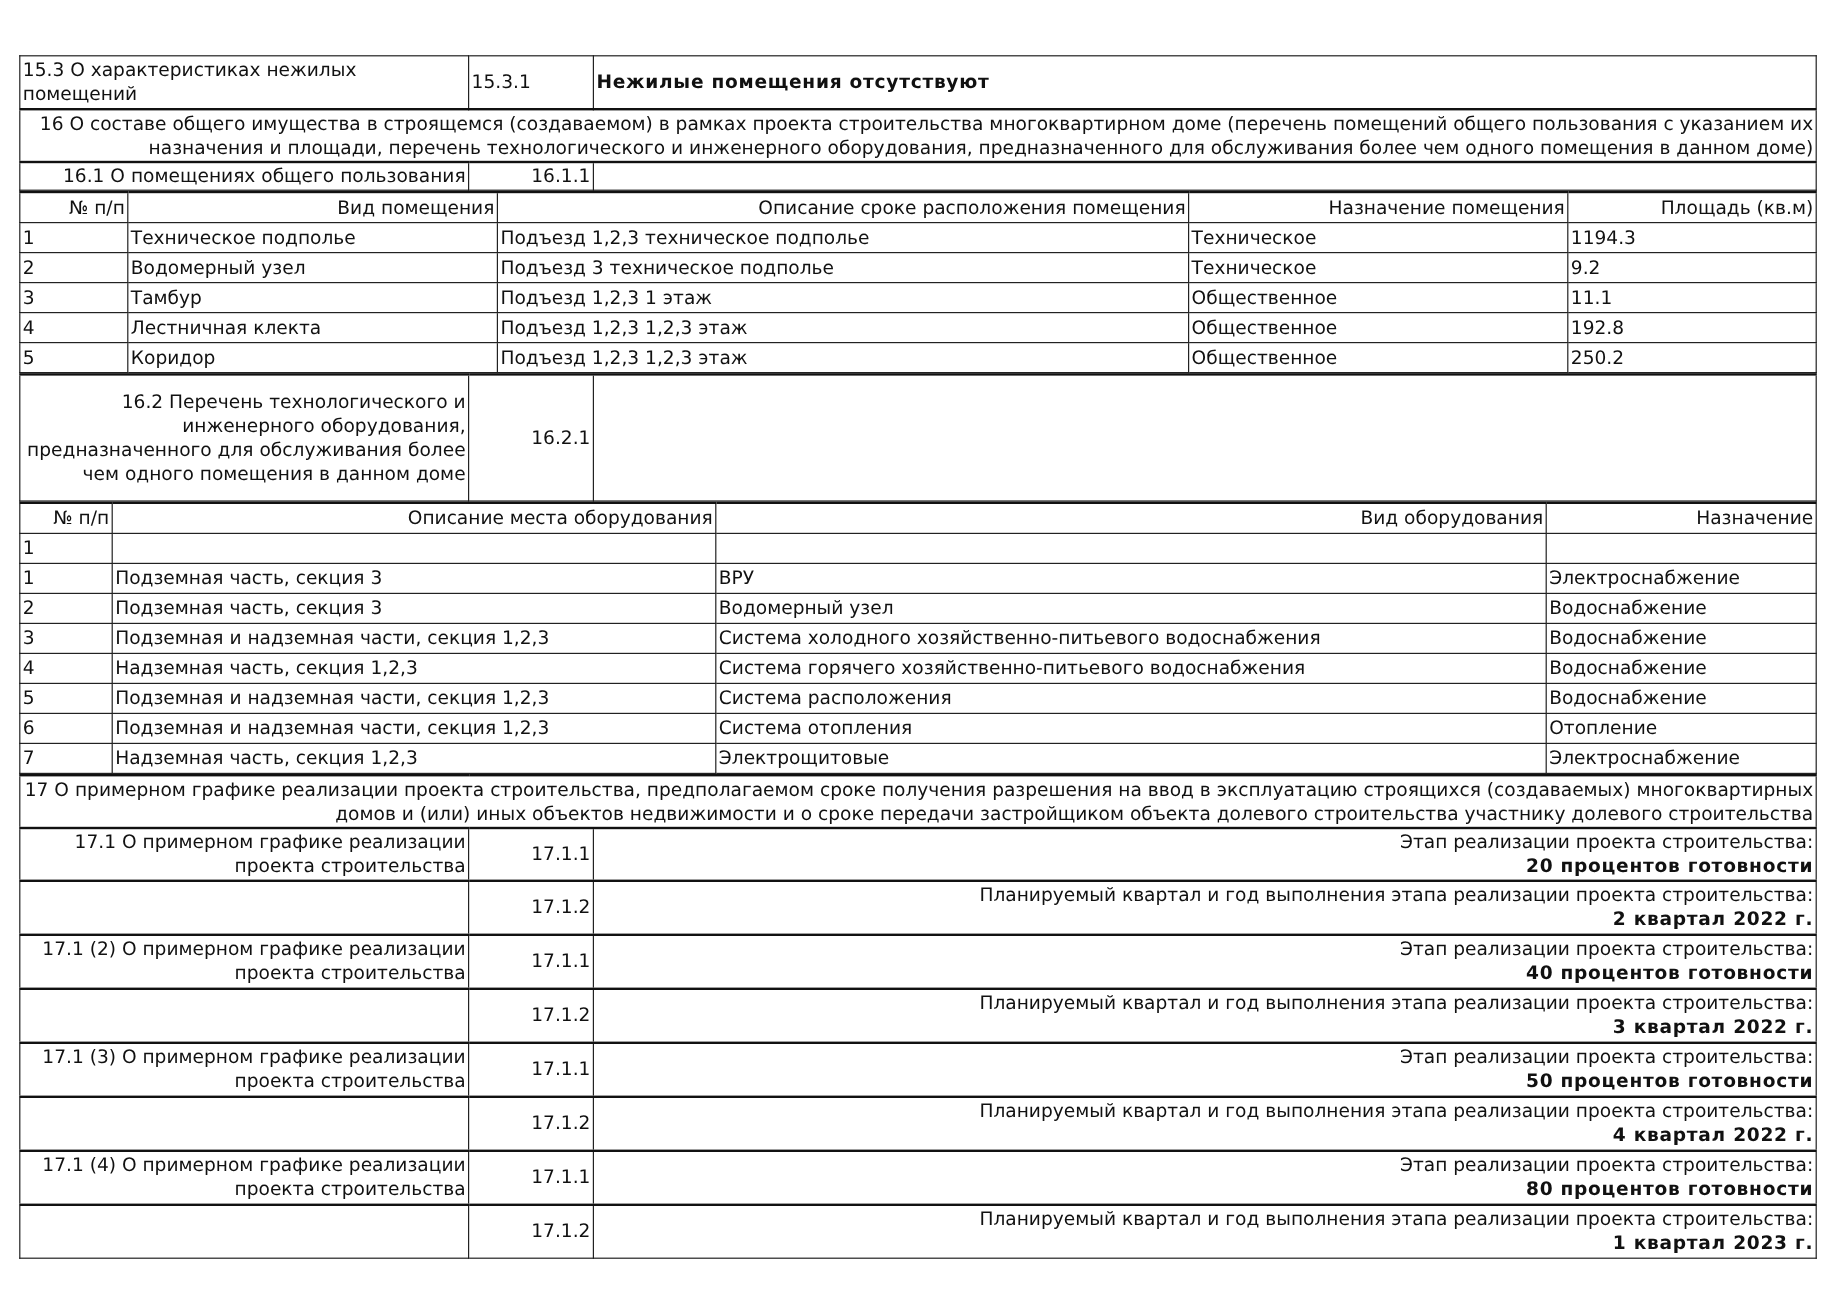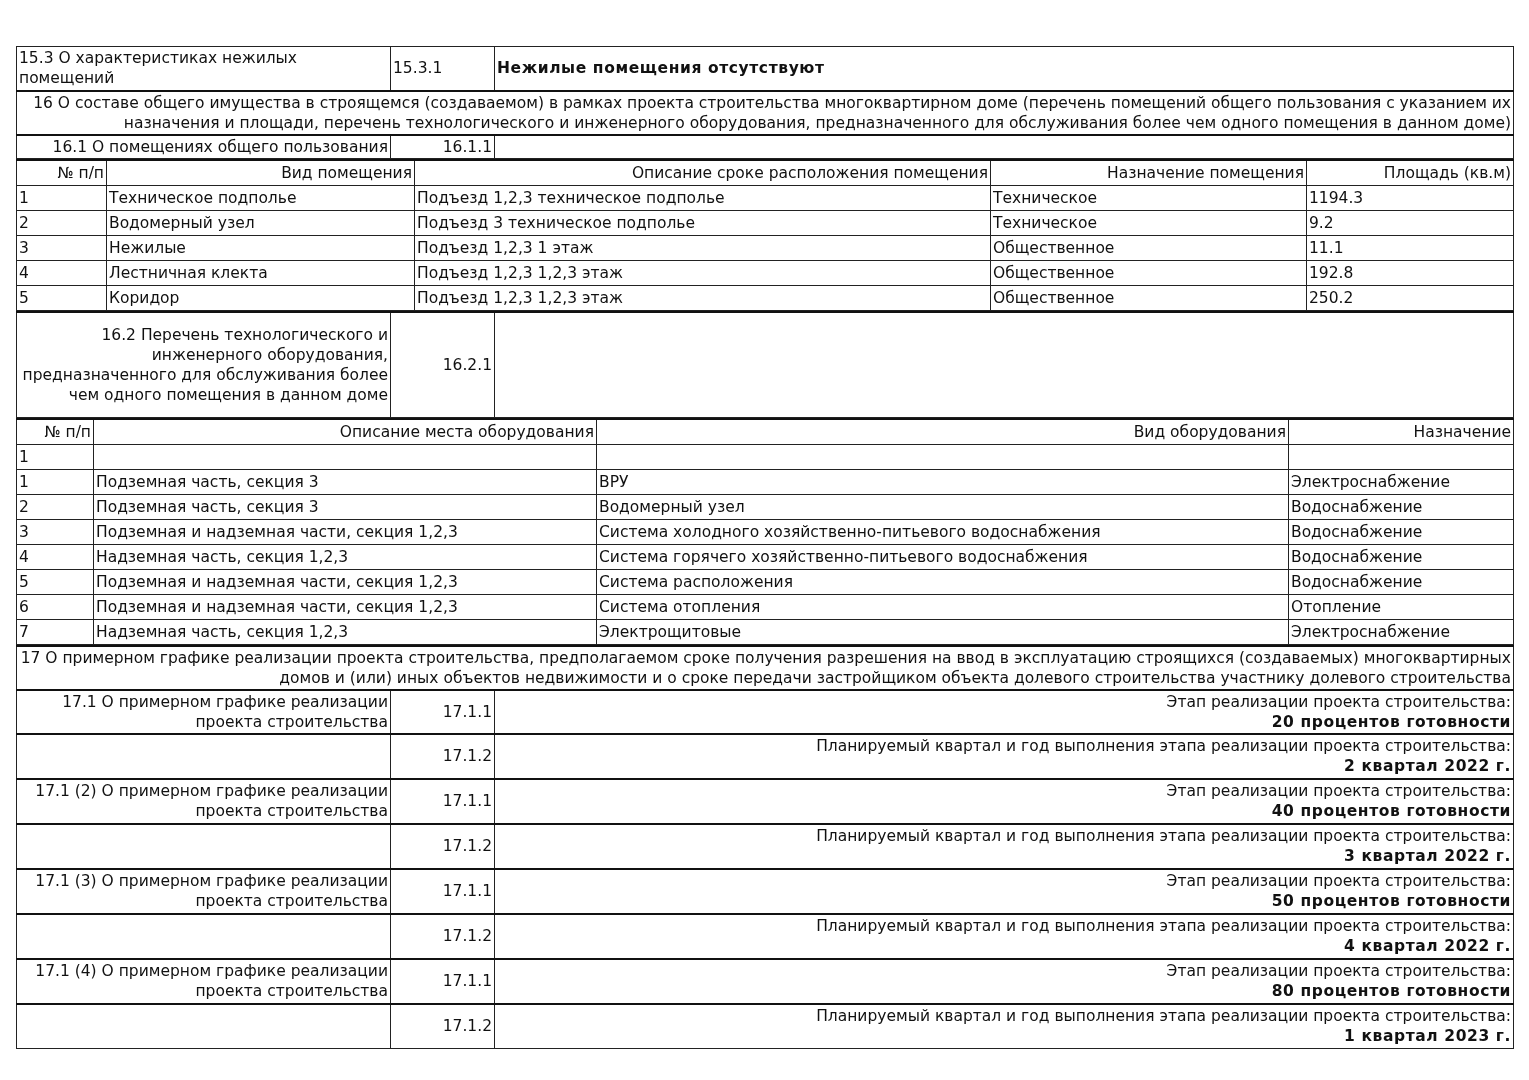--- a/index.html
+++ b/index.html
@@ -65,21 +65,21 @@
     </tr>
     <tr style="height:25px">
       <td>2</td>
       <td>Водомерный узел</td>
       <td>Подъезд 3 техническое подполье</td>
       <td>Техническое</td>
       <td>9.2</td>
     </tr>
     <tr style="height:25px">
       <td>3</td>
-      <td>Нежилые</td>
+      <td>Тамбур</td>
       <td>Подъезд 1,2,3 1 этаж</td>
       <td>Общественное</td>
       <td>11.1</td>
     </tr>
     <tr style="height:25px">
       <td>4</td>
       <td>Лестничная клекта</td>
       <td>Подъезд 1,2,3 1,2,3 этаж</td>
       <td>Общественное</td>
       <td>192.8</td>

